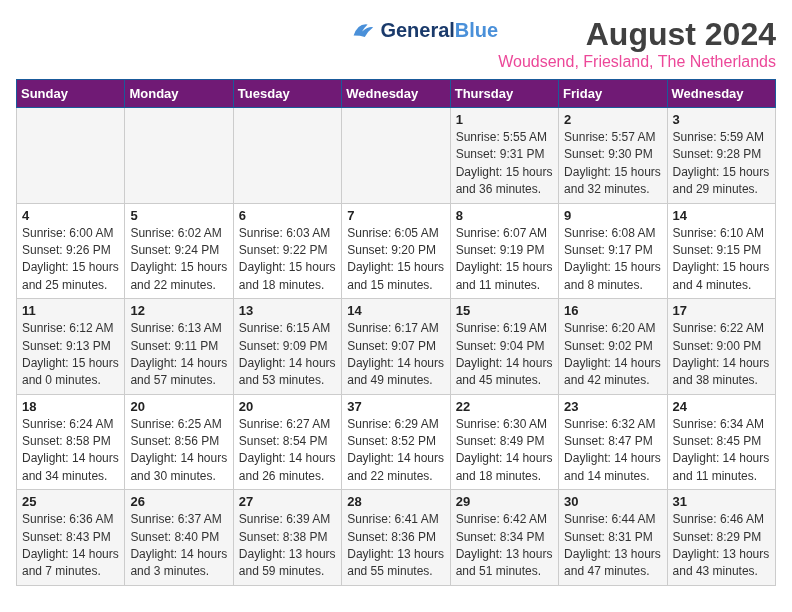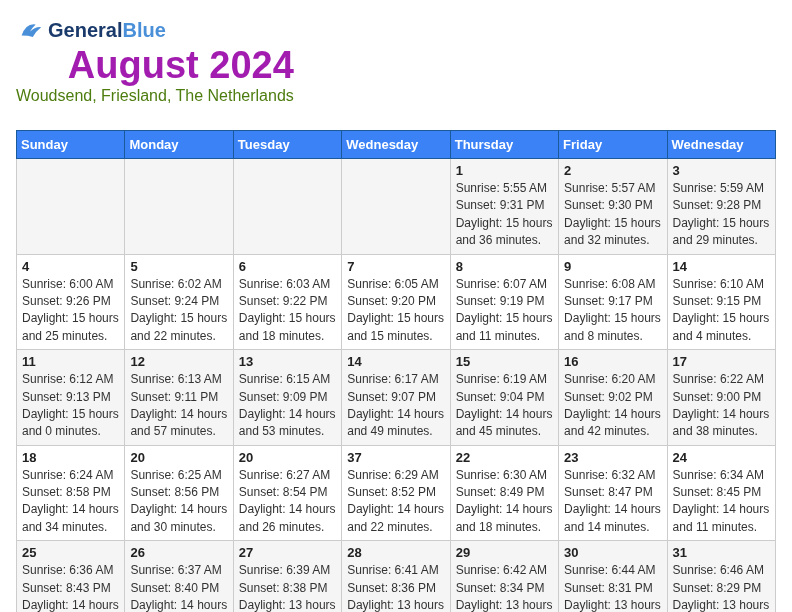--- a/index.html
+++ b/index.html
@@ -7,56 +7,55 @@
       font-family: Arial, sans-serif;
       background: #fff;
       width: 792px;
       min-height: 612px;
       padding: 16px;
     }
     .header {
       display: flex;
       justify-content: flex-end;
       align-items: flex-start;
-      margin-bottom: 25px;
-      flex-direction: column;
+      margin-bottom: 8px;
     }
     .logo {
       display: flex;
       flex-direction: column;
       align-items: flex-start;
     }
     .logo-wrapper {
       display: flex;
       align-items: center;
       gap: 4px;
     }
     .logo-bird-svg {
       width: 28px;
       height: 28px;
     }
     .title-block {
       text-align: right;
     }
     .month-year {
-      font-size: 38px;
+      font-size: 32px;
       font-weight: bold;
-      color: #a21caf;
+      color: #404040;
     }
     .location {
       font-size: 16px;
-      color: #4d7c0f;
+      color: #ec4899;
     }
     table {
       width: 100%;
       border-collapse: collapse;
       font-size: 11px;
     }
     thead tr th {
-      background: #3b82f6;
+      background: #701a75;
       color: #fff;
       padding: 6px 4px;
       text-align: left;
       font-size: 13px;
       font-weight: bold;
       border: 1px solid #1a5a9a;
     }
     tbody tr td {
       border: 1px solid #ccc;
       padding: 4px 5px;

